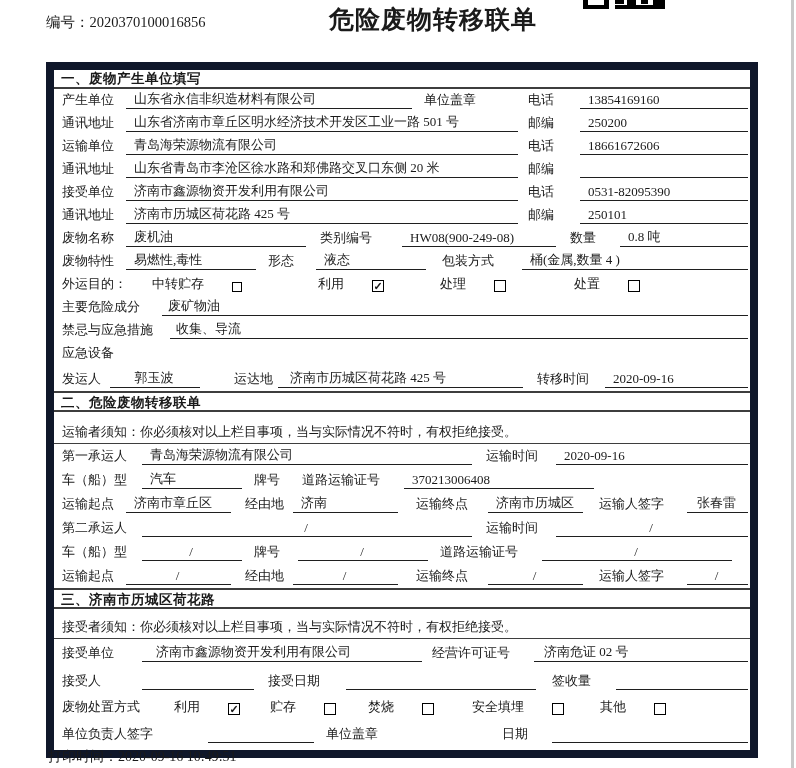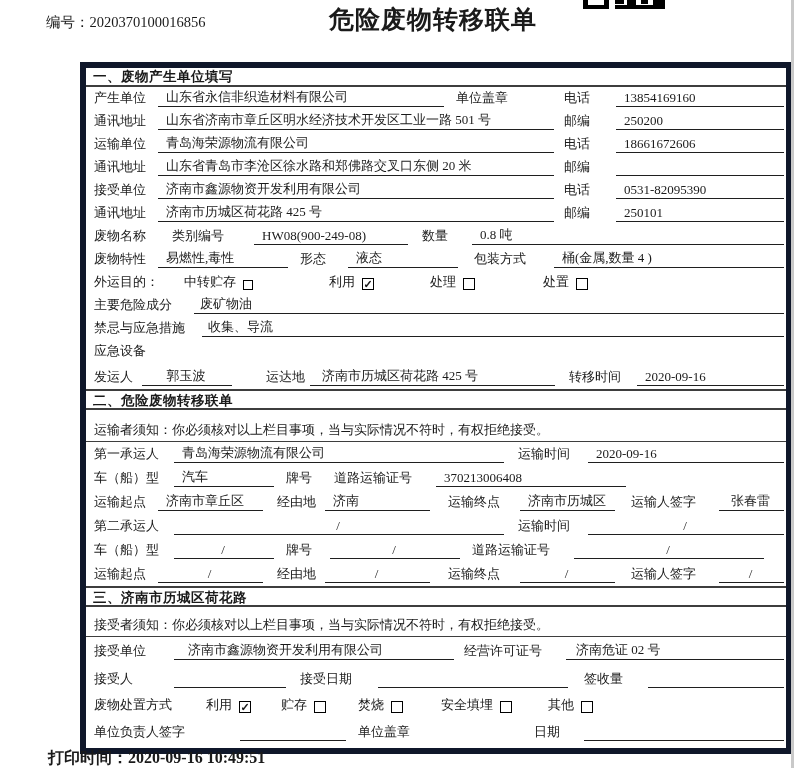--- a/index.html
+++ b/index.html
@@ -11,42 +11,42 @@
   .edge-line { position:absolute; top:0; bottom:0; right:2px; width:3px; background:#c9c9c9; }
   
   .serial { position:absolute; left:46px; top:13px; font-size:14.5px; white-space:nowrap; }
   .title  { position:absolute; left:70px; right:0; top:3px; text-align:center;
             font-size:25px; font-weight:700; letter-spacing:1px; }
   .qr { position:absolute; left:583px; top:0; width:88px; height:9px; }
   .qr div { position:absolute; background:#000; }
   .qr .q-outline { left:0; top:0; width:26px; height:9px; background:transparent;
                    border-left:5px solid #000; border-right:5px solid #000; border-bottom:4px solid #000; }
   
-  .tbl { position:absolute; left:46px; top:62px; width:712px; border:6px solid #0f172a; background:#fff;margin-left:34px; }
+  .tbl { position:absolute; left:46px; top:62px; width:712px; border:8px solid #0f172a; background:#fff; }
   .sec-h { height:19px; line-height:18px; padding-left:7px; font-size:13.5px; font-weight:700;
            border-bottom:2px solid #3e3e3e; letter-spacing:0.5px; }
   .sec-h.mid { height:21px; line-height:19px; border-top:2px solid #3e3e3e; }
   .r { display:flex; align-items:flex-end; height:23px; padding:0 2px 3px 8px; font-size:13px; white-space:nowrap; }
   .r.h26 { height:26px; }
   .r.h24 { height:24px; }
   .r.h28 { height:28px; padding-bottom:5px; }
   .r.h30 { height:31px; padding-bottom:7px; }
   .notice { height:32px; line-height:40px; padding-left:8px; font-size:13px;
             border-bottom:1px solid #3e3e3e; }
   .notice.n30 { height:30px; line-height:36px; }
   .lbl { display:inline-block; flex:none; }
   .ul  { display:inline-block; flex:none; border-bottom:1px solid #1f1f1f; padding:0 2px 0 8px;
          overflow:visible; }
   .ul.grow { flex:1 1 auto; }
   .ctr { text-align:center; padding-left:0; }
   .cb { display:inline-block; flex:none; width:12px; height:12px; border:1px solid #000;
         margin:0 0 1px 7px; font-size:11px; line-height:11px; text-align:center; font-weight:700; }
   .cb.small { width:10px; height:10px; line-height:9px; font-size:9px; }
-  .opt { display:flex; align-items:flex-end; flex:none; }
-  .print { position:absolute; left:48px; top:748px; font-size:16px;font-weight:bold; }
+  .opt { display:flex; align-items:flex-end; flex:none;gap:21px; }
+  .print { position:absolute; left:48px; top:748px; font-size:14px; }
   .sp { flex:1 1 auto; }
 </style>
 </head>
 <body>
 
 <div class="page">
 
   <div class="serial"><span>编号：</span><span>2020370100016856</span></div>
   <div class="title">危险废物转移联单</div>
   <div class="qr">
@@ -102,20 +102,21 @@
 
     <div class="r">
       <span class="lbl" style="width:64px">通讯地址</span>
       <span class="ul grow">济南市历城区荷花路 425 号</span>
       <span class="lbl" style="margin-left:10px;width:38px">邮编</span>
       <span class="ul" style="margin-left:14px;width:168px">250101</span>
     </div>
 
     <div class="r">
       <span class="lbl" style="width:64px">废物名称</span>
+      <span class="ul" style="width:180px">废机油</span>
       <span class="lbl" style="margin-left:14px;width:76px">类别编号</span>
       <span class="ul" style="margin-left:6px;width:154px">HW08(900-249-08)</span>
       <span class="lbl" style="margin-left:14px;width:40px">数量</span>
       <span class="ul grow" style="margin-left:10px">0.8 吨</span>
     </div>
 
     <div class="r">
       <span class="lbl" style="width:64px">废物特性</span>
       <span class="ul" style="width:130px">易燃性,毒性</span>
       <span class="lbl" style="margin-left:12px;width:40px">形态</span>

